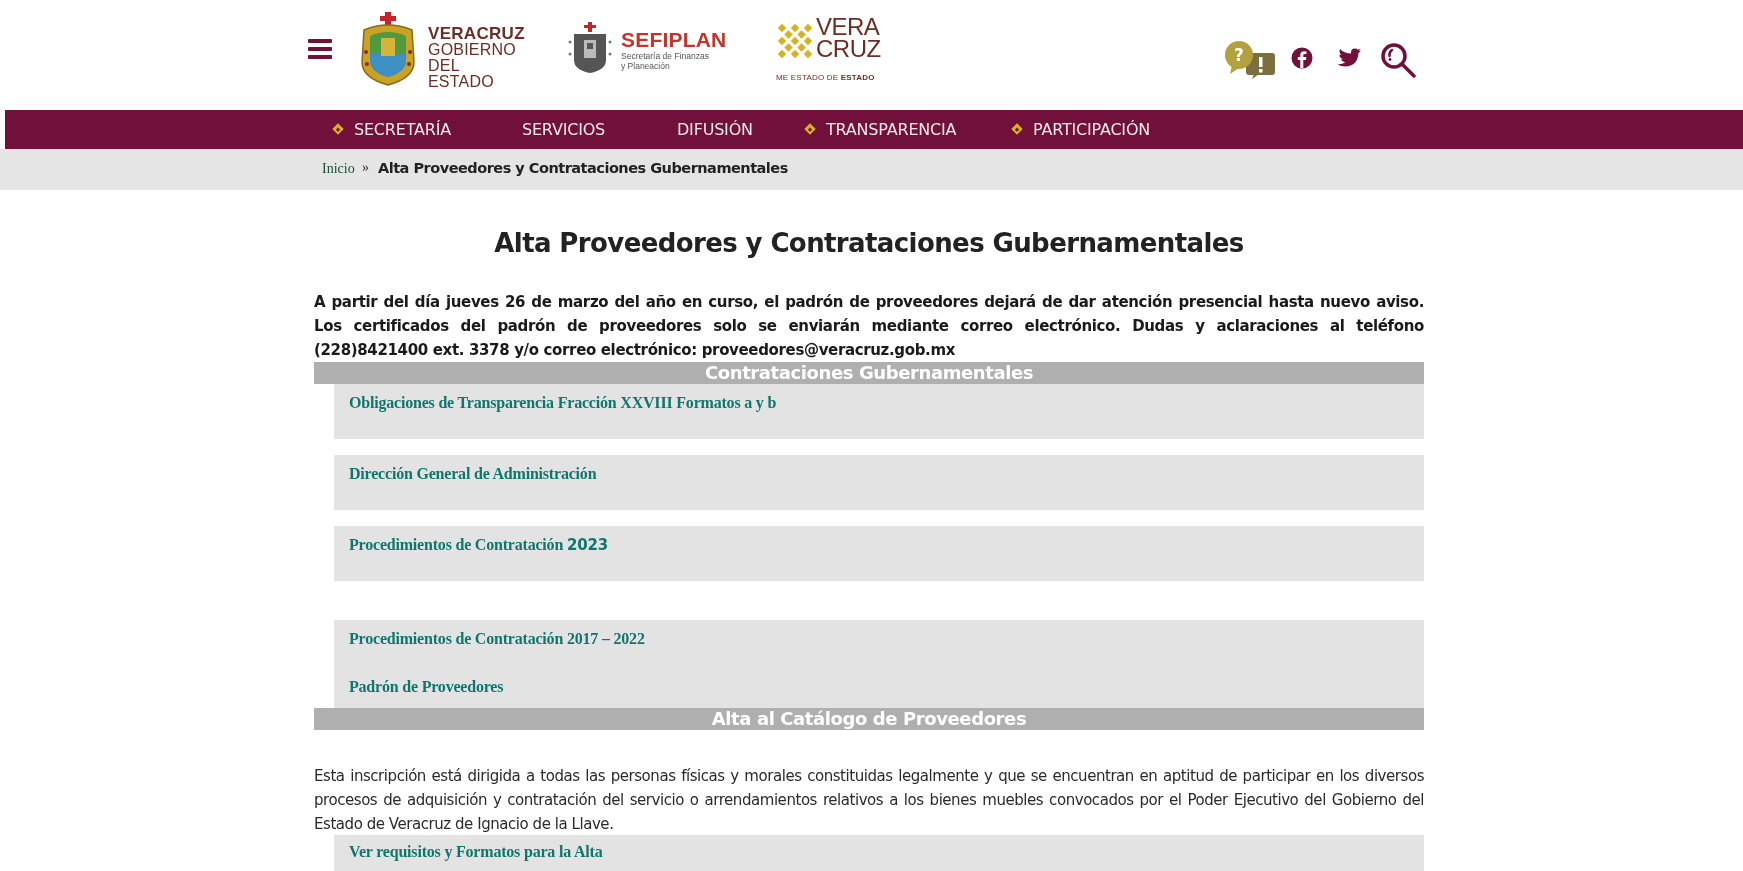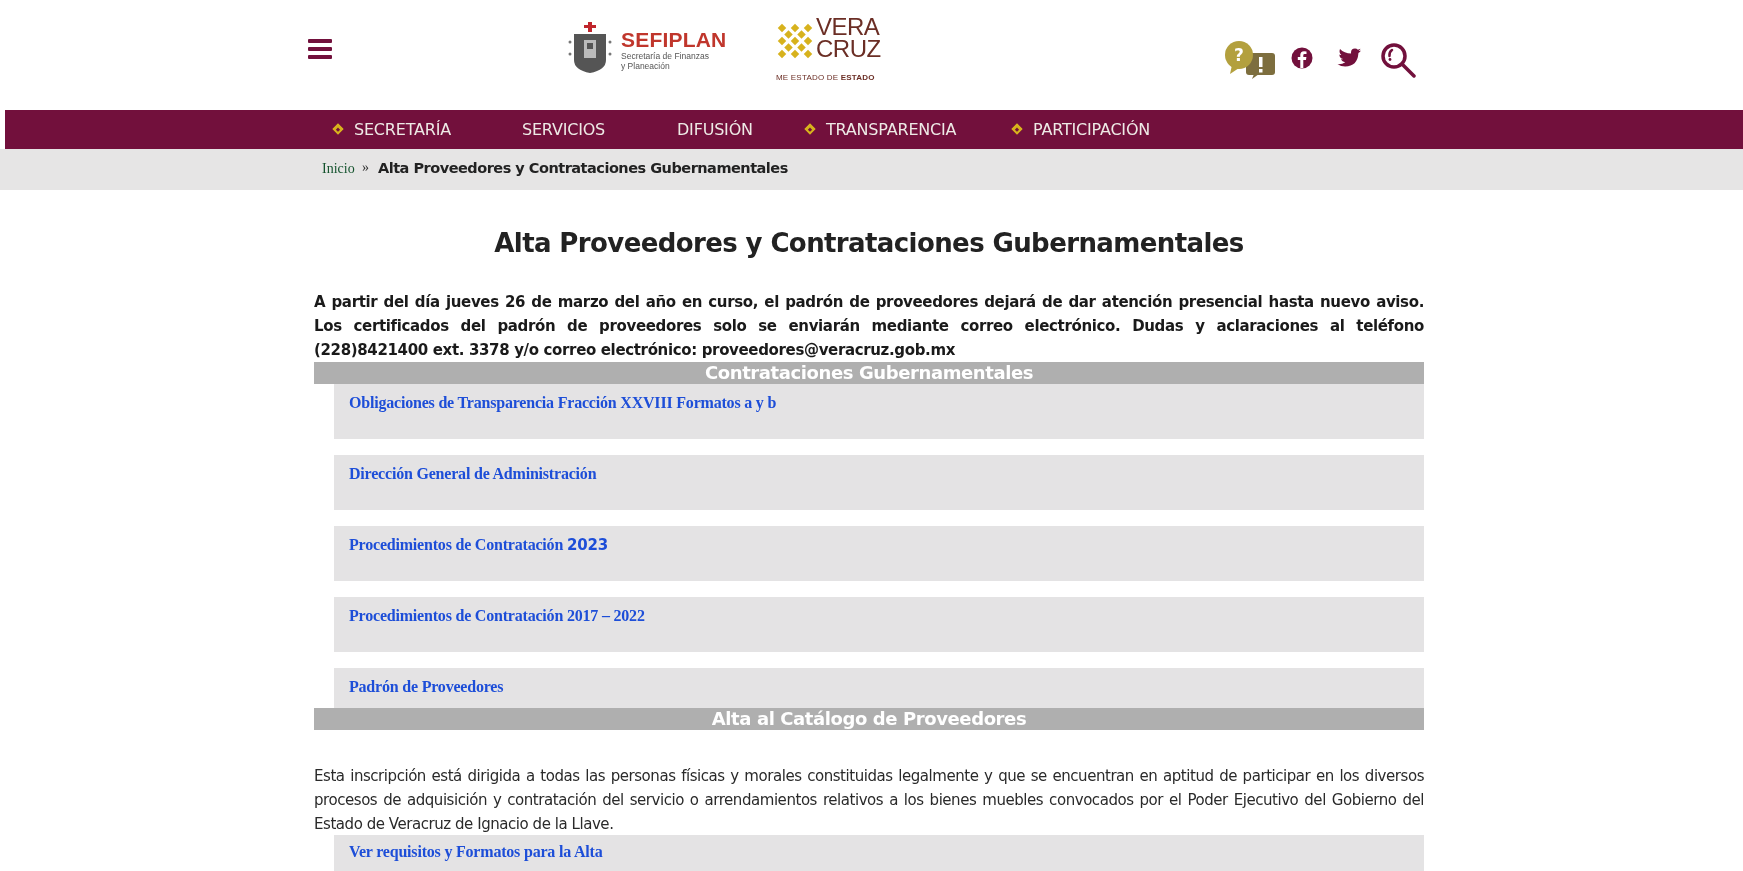--- a/index.html
+++ b/index.html
@@ -46,35 +46,54 @@
   .bc-sep { position: absolute; left: 362px; top: 11px; font-family: "Liberation Serif", serif; font-size: 14px; color: #333; }
   .bc-current { position: absolute; left: 378px; top: 11px; font-family: "DejaVu Sans", sans-serif; font-weight: bold; font-size: 14.5px; color: #222; letter-spacing: -0.5px; }
 
   
   .page-title { position: absolute; left: 314px; width: 1110px; top: 228px; text-align: center; font-family: "DejaVu Sans", sans-serif; font-size: 26px; color: #222; letter-spacing: -0.6px; }
   .notice { position: absolute; left: 314px; width: 1110px; top: 290px; font-family: "DejaVu Sans", sans-serif; font-weight: bold; font-size: 15px; line-height: 24px; color: #1a1a1a; text-align: justify; letter-spacing: -0.35px; }
 
   .section-head { position: absolute; left: 314px; width: 1110px; height: 22px; background: #afafaf; color: #fff; font-family: "DejaVu Sans", sans-serif; font-weight: bold; font-size: 18px; line-height: 22px; text-align: center; letter-spacing: -0.4px; }
 
   .item { position: absolute; left: 334px; width: 1090px; height: 55px; background: #e4e3e4; cursor: pointer; }
-  .item .label { position: absolute; left: 15px; top: 10px; font-family: "Liberation Serif", serif; font-weight: bold; font-size: 16px; color: #1d4ed8; letter-spacing: -0.2px; }
+  .item .label { position: absolute; left: 15px; top: 10px; font-family: "Liberation Serif", serif; font-weight: bold; font-size: 16px; color: #0f766e; letter-spacing: -0.2px; }
   .item .label .sans { font-family: "DejaVu Sans", sans-serif; font-size: 15px; }
 
   .desc { position: absolute; left: 314px; width: 1110px; top: 764px; font-family: "DejaVu Sans", sans-serif; font-size: 15px; line-height: 24px; color: #2a2a2a; text-align: justify; letter-spacing: -0.45px; }
 </style>
 </head>
 <body>
 
 <div class="header">
   <div class="hamburger">
     <span></span>
       <span></span>
       <span></span>
   </div>
 
+  <div class="logo-veracruz">
+    <svg class="shield" viewBox="0 0 60 74">
+      <rect x="27" y="0" width="6" height="14" fill="#c0262c"></rect>
+      <rect x="22" y="4" width="16" height="5" fill="#c0262c"></rect>
+      <path d="M6 18 Q30 8 54 18 L56 50 Q56 66 30 73 Q4 66 4 50 Z" fill="#c9a227" stroke="#8a6a12" stroke-width="1.5"></path>
+      <path d="M12 24 Q30 16 48 24 L48 48 Q48 60 30 65 Q12 60 12 48 Z" fill="#4f9a3c"></path>
+      <path d="M12 42 L48 42 L48 48 Q48 60 30 65 Q12 60 12 48 Z" fill="#3d8fc4"></path>
+      <rect x="23" y="26" width="14" height="18" fill="#d8b23a"></rect>
+      <circle cx="8" cy="40" r="2" fill="#8b2a2a"></circle>
+        <circle cx="52" cy="40" r="2" fill="#8b2a2a"></circle>
+      <circle cx="9" cy="52" r="2" fill="#8b2a2a"></circle>
+        <circle cx="51" cy="52" r="2" fill="#8b2a2a"></circle>
+    </svg>
+    <div class="txt">
+      <div class="t1">VERACRUZ</div>
+      <div class="t2">GOBIERNO</div>
+      <div class="t2">DEL ESTADO</div>
+    </div>
+  </div>
 
   <div class="logo-sefiplan">
     <svg class="emblem" viewBox="0 0 44 52">
       <rect x="20" y="0" width="4" height="10" fill="#c0262c"></rect>
       <rect x="16" y="3" width="12" height="3" fill="#c0262c"></rect>
       <path d="M6 12 L38 12 L38 38 Q38 48 22 51 Q6 48 6 38 Z" fill="#555"></path>
       <rect x="16" y="18" width="12" height="18" fill="#bbb"></rect>
       <rect x="19" y="21" width="6" height="6" fill="#555"></rect>
       <circle cx="2" cy="20" r="1.5" fill="#777"></circle>
         <circle cx="42" cy="20" r="1.5" fill="#777"></circle>
@@ -172,21 +191,21 @@
 
 <div class="item" style="top:384px;">
   <span class="label">Obligaciones de Transparencia Fracción XXVIII Formatos a y b</span>
 </div>
 <div class="item" style="top:455px;">
   <span class="label">Dirección General de Administración</span>
 </div>
 <div class="item" style="top:526px;">
   <span class="label"><span>Procedimientos de Contratación </span><span class="sans">2023</span></span>
 </div>
-<div class="item" style="top:597px;">
+<div class="item" style="top:620px;">
   <span class="label">Procedimientos de Contratación 2017 – 2022</span>
 </div>
 <div class="item" style="top:668px;">
   <span class="label">Padrón de Proveedores</span>
 </div>
 
 <div class="section-head" style="top:708px;">Alta al Catálogo de Proveedores</div>
 
 <p class="desc">Esta inscripción está dirigida a todas las personas físicas y morales constituidas legalmente y que se encuentran en aptitud de participar en los diversos procesos de adquisición y contratación del servicio o arrendamientos relativos a los bienes muebles convocados por el Poder Ejecutivo del Gobierno del Estado de Veracruz de Ignacio de la Llave.</p>
 

